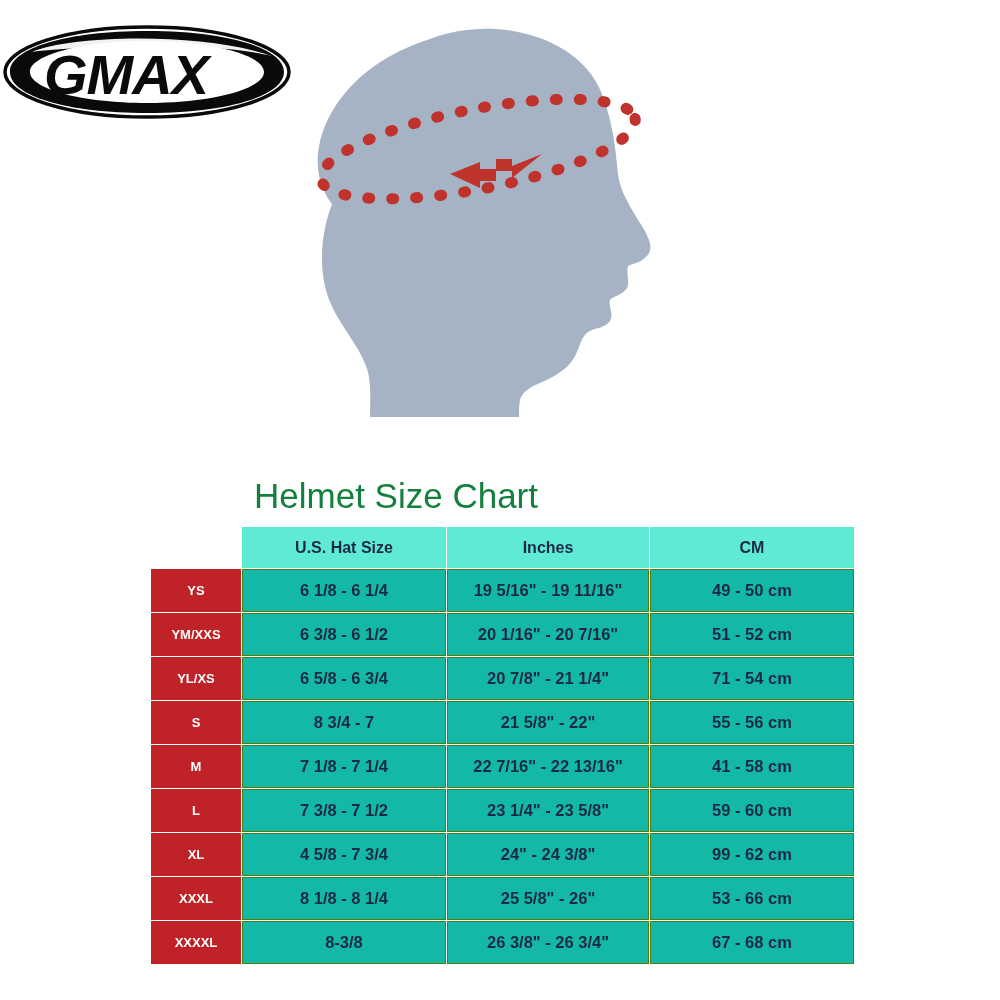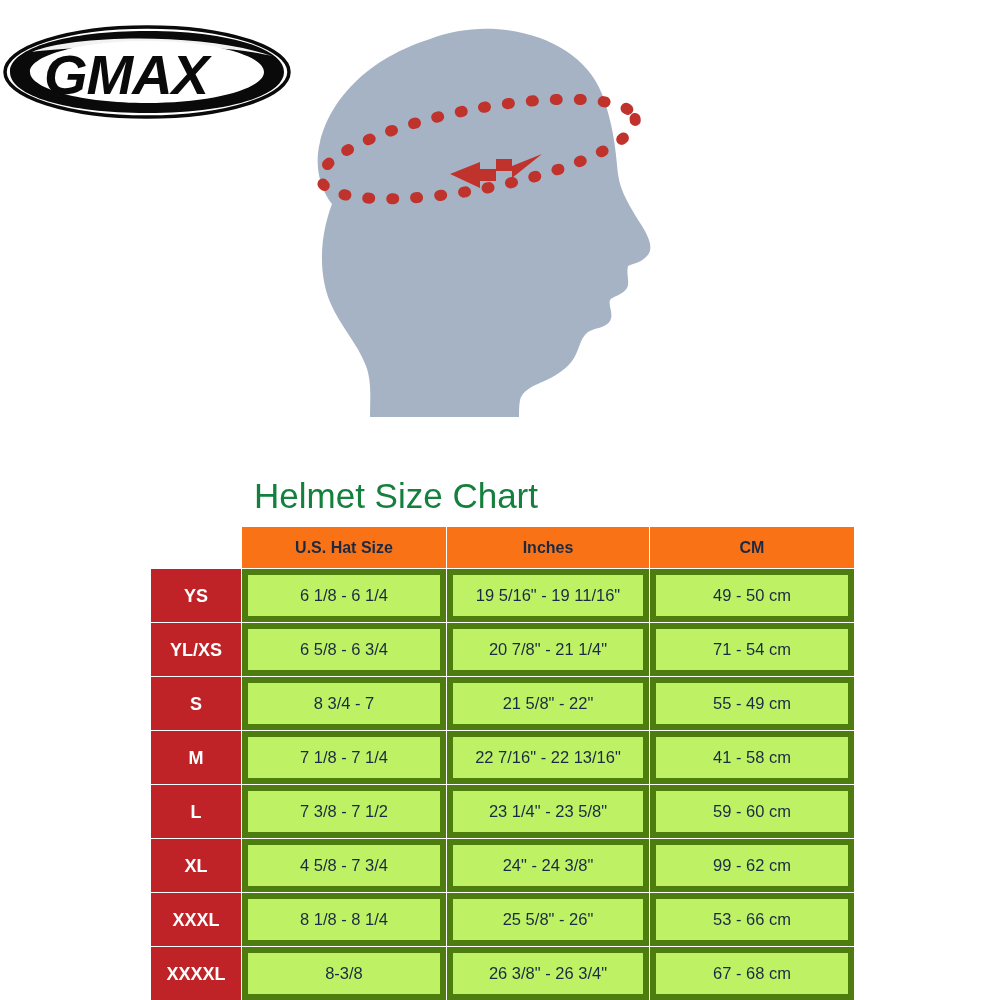--- a/index.html
+++ b/index.html
@@ -75,36 +75,36 @@
     font-size: 16.5px;
     color: #1b2a44;
     line-height: 1;
   }
   
   #size-table th.corner-cell {
     background: #ffffff;
     border: none;
   }
   #size-table th.col-head {
-    background: #f97316;
+    background: #5eead4;
     font-weight: bold;
     font-size: 16px;
     border: none;
   }
   #size-table td.size-cell {
     background: #bf2327;
     color: #ffffff;
     font-weight: bold;
-    font-size: 18px;
+    font-size: 13px;
     border: none;
   }
   #size-table td.val-cell {
-    background: #bef264;
-    border: 6px solid #4d7c0f;
-    font-weight: normal;
+    background: #14b8a6;
+    border: 1px solid #4d7c0f;
+    font-weight: bold;
   }
 </style>
 </head>
 <body>
 
 <div id="brand-logo">
   <svg viewBox="0 0 290 100" width="290" height="100">
 
     <ellipse cx="145" cy="50" rx="142" ry="45" fill="none" stroke="#0a0a0a" stroke-width="3.5"></ellipse>
 
@@ -181,30 +181,36 @@
       </tr>
     </thead>
     <tbody>
       <tr>
         <td class="size-cell">YS</td>
         <td class="val-cell">6 1/8 - 6 1/4</td>
         <td class="val-cell">19 5/16" - 19 11/16"</td>
         <td class="val-cell">49 - 50 cm</td>
       </tr>
       <tr>
+        <td class="size-cell">YM/XXS</td>
+        <td class="val-cell">6 3/8 - 6 1/2</td>
+        <td class="val-cell">20 1/16" - 20 7/16"</td>
+        <td class="val-cell">51 - 52 cm</td>
+      </tr>
+      <tr>
         <td class="size-cell">YL/XS</td>
         <td class="val-cell">6 5/8 - 6 3/4</td>
         <td class="val-cell">20 7/8" - 21 1/4"</td>
         <td class="val-cell">71 - 54 cm</td>
       </tr>
       <tr>
         <td class="size-cell">S</td>
         <td class="val-cell">8 3/4 - 7</td>
         <td class="val-cell">21 5/8" - 22"</td>
-        <td class="val-cell">55 - 49 cm</td>
+        <td class="val-cell">55 - 56 cm</td>
       </tr>
       <tr>
         <td class="size-cell">M</td>
         <td class="val-cell">7 1/8 - 7 1/4</td>
         <td class="val-cell">22 7/16" - 22 13/16"</td>
         <td class="val-cell">41 - 58 cm</td>
       </tr>
       <tr>
         <td class="size-cell">L</td>
         <td class="val-cell">7 3/8 - 7 1/2</td>

